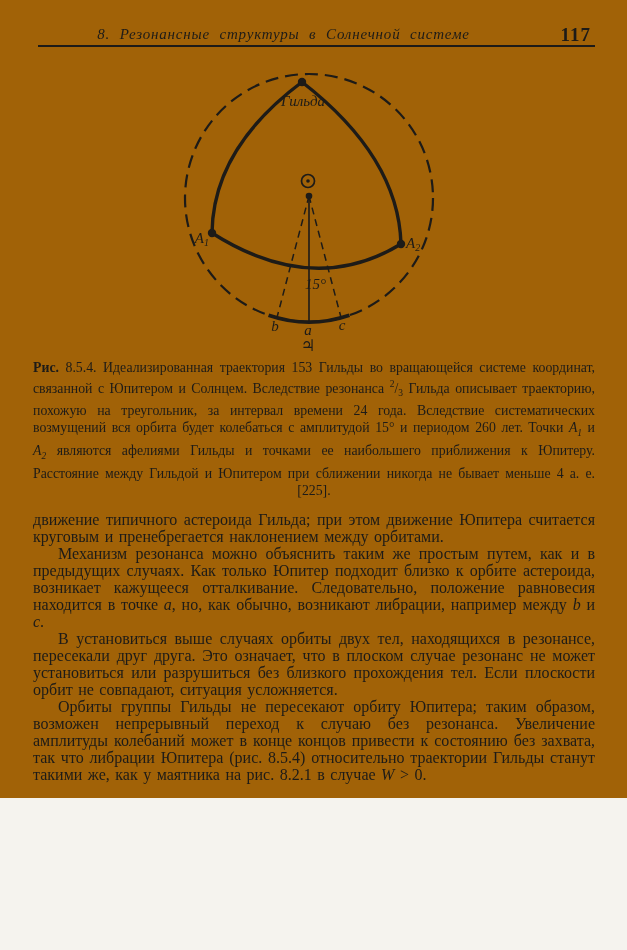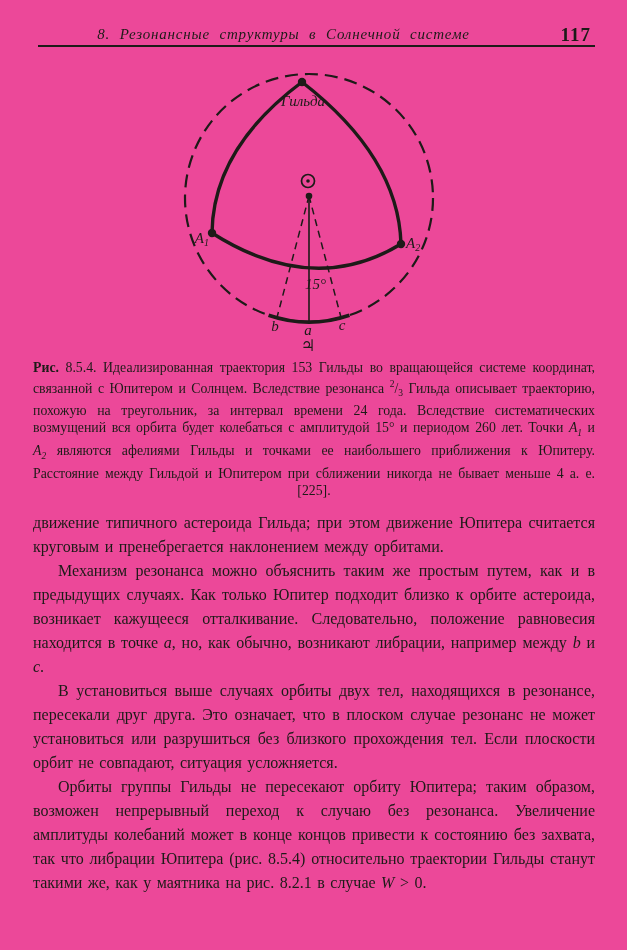--- a/index.html
+++ b/index.html
@@ -1,19 +1,19 @@
 <!DOCTYPE html>
 <html lang="ru"><head>
 <meta charset="utf-8">
 <style>
   * { margin:0; padding:0; box-sizing:border-box; }
   html,body { background:#f5f3ee; }
   .page {
-    position:relative; width:627px; height:950px; margin:0 auto;
-    background:#ec4899; color:#1d1b18; overflow:hidden;
+    position:relative; width:627px; height:798px; margin:0 auto;
+    background:#a16207; color:#1d1b18; overflow:hidden;
     font-family:"Liberation Serif", serif;
     padding-left:44px;
   }
   .running-title{
     position:absolute; top:26px; left:0; right:60px; text-align:center;
     font-style:italic; font-size:15px; letter-spacing:.8px; word-spacing:5px;
   }
   .page-number{
     position:absolute; top:24px; right:36px;
     font-weight:bold; font-size:19px; letter-spacing:1px;
@@ -35,21 +35,21 @@
   .fsub{ font-size:10px; }
   .fjup{ font-family:"DejaVu Sans","Liberation Serif",serif; font-size:16px; fill:#1d1b18; }
   .caption{
     position:absolute; top:359px; left:33px; width:562px;
     font-size:13.8px; line-height:17px; text-align:justify; text-align-last:center;
     word-spacing:2px;
   }
   .caption sup,.caption sub{ font-size:9.5px; }
   .body-text{ position:absolute; top:511px; left:33px; width:562px; }
   .body-para{
-    font-size:16px; line-height:24px; text-align:justify;
+    font-size:16px; line-height:17px; text-align:justify;
     word-spacing:1.5px; hyphens:auto; -webkit-hyphens:auto;
   }
   .body-para.indent{ text-indent:25px; }
   .it{ font-style:italic; }
   .bd{ font-weight:bold;margin-top:24px; }
   sup{ vertical-align:super; } sub{ vertical-align:sub; }
 </style>
 </head>
 <body>
 

